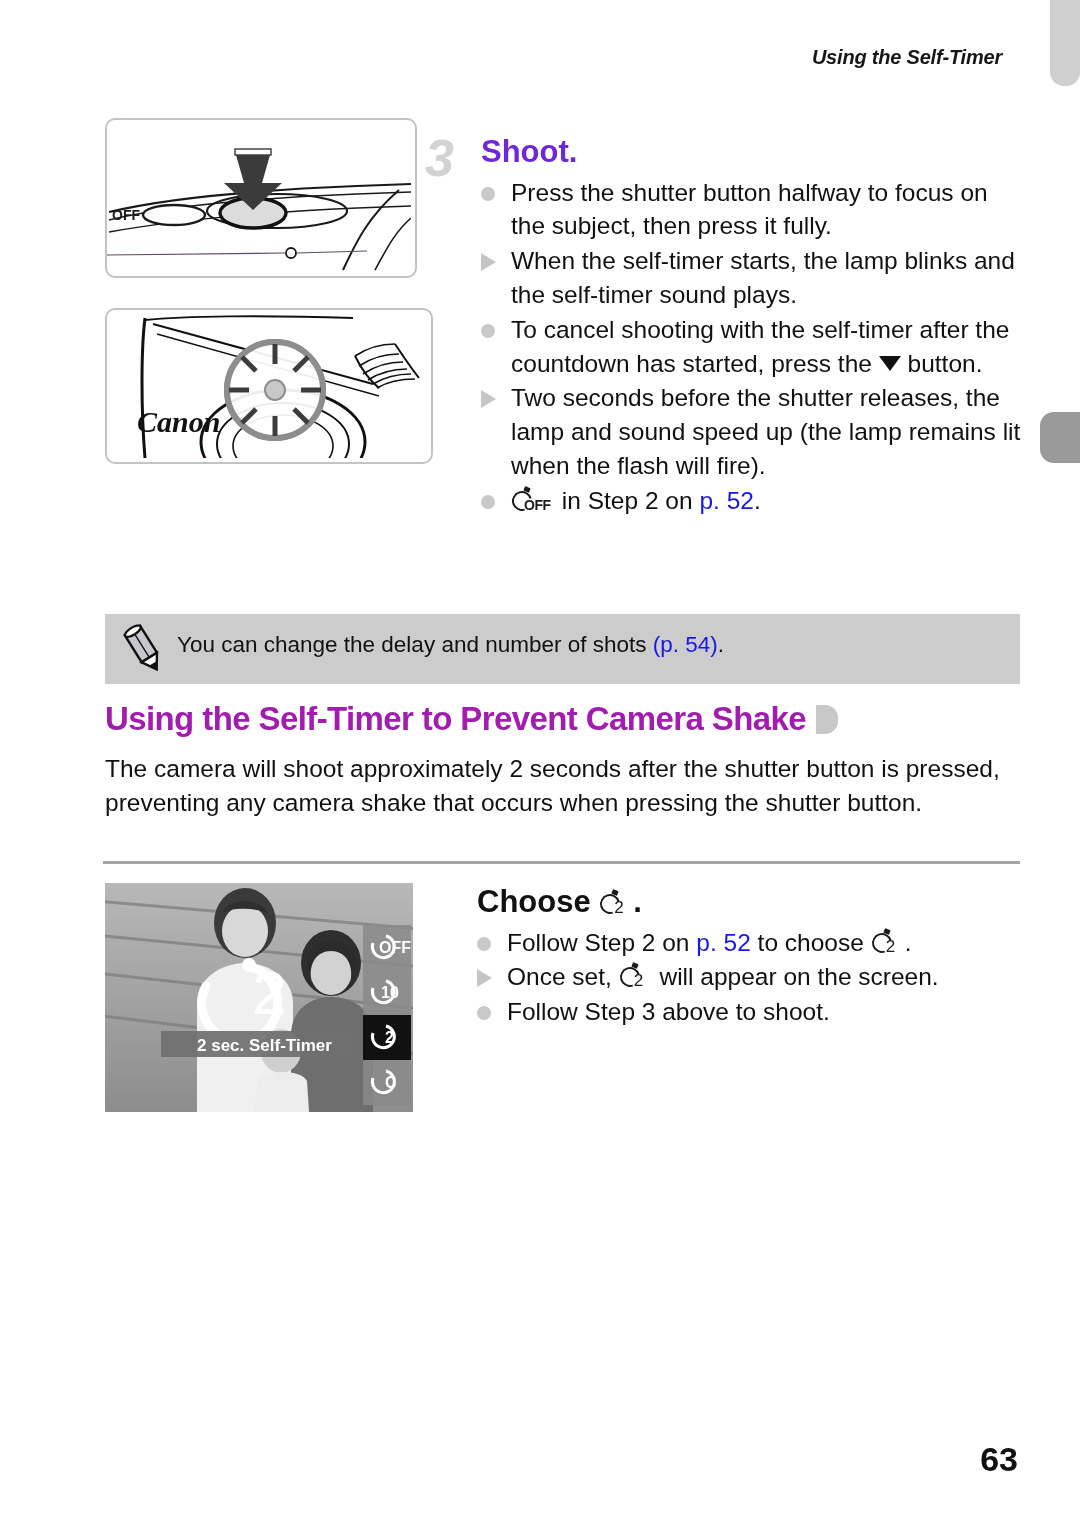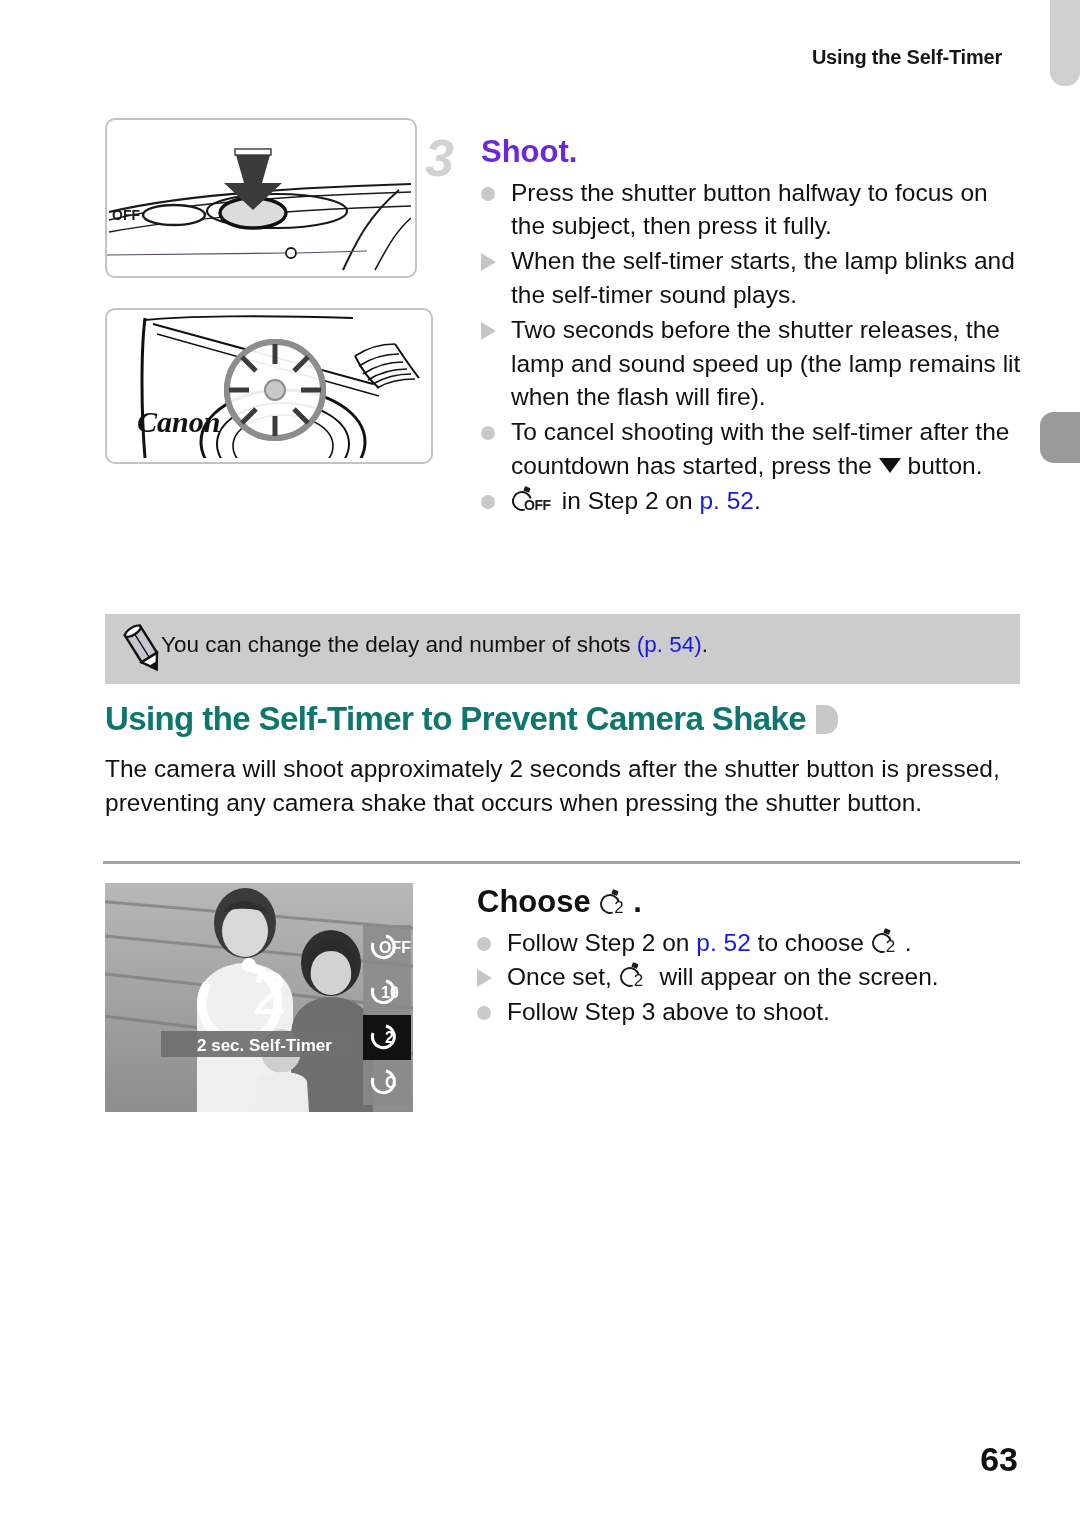--- a/index.html
+++ b/index.html
@@ -18,20 +18,21 @@
 
   
   .running-header {
     position: absolute;
     top: 46px;
     right: 78px;
     font-size: 20px;
     font-weight: bold;
     letter-spacing: -0.2px;
     color: #171717;
+    font-style: italic;
   }
   .edge-tab-top {
     position: absolute;
     top: -6px;
     right: 0px;
     width: 30px;
     height: 92px;
     background: #cfcfcf;
     border-radius: 0 0 14px 14px;
   }
@@ -174,21 +175,21 @@
     position: absolute;
     left: 105px;
     top: 614px;
     width: 915px;
     height: 70px;
     background: #cccccc;
     box-sizing: border-box;
   }
   .note-text {
     position: absolute;
-    left: 56px;
+    left: 72px;
     top: 18px;
     font-size: 22.5px;
     color: #111;
   }
   .pencil {
     position: absolute;
     left: 16px;
     top: 9px;
     width: 46px;
     height: 52px;
@@ -196,21 +197,21 @@
 
   
   .sec-head {
     position: absolute;
     left: 105px;
     top: 700px;
     width: 915px;
     font-size: 33px;
     font-weight: bold;
     letter-spacing: -0.6px;
-    color: #0f766e;
+    color: #a21caf;
     white-space: nowrap;
   }
   .head-tab {
     display: inline-block;
     width: 22px;
     height: 29px;
     background: #c8c8c8;
     border-radius: 0 13px 13px 0;
     vertical-align: -4px;
     margin-left: 10px;
@@ -369,26 +370,26 @@
     <ul class="bl">
       <li>
         <span class="mk dot"></span>
         <span>Press the shutter button halfway to focus on the subject, then press it fully.</span>
       </li>
       <li>
         <span class="mk tri"></span>
         <span>When the self-timer starts, the lamp blinks and the self-timer sound plays.</span>
       </li>
       <li>
+        <span class="mk dot"></span>
+        <span>To cancel shooting with the self-timer after the countdown has started, press the </span><span class="dnarrow"></span><span> button.</span>
+      </li>
+      <li>
         <span class="mk tri"></span>
         <span>Two seconds before the shutter releases, the lamp and sound speed up (the lamp remains lit when the flash will fire).</span>
-      </li>
-      <li>
-        <span class="mk dot"></span>
-        <span>To cancel shooting with the self-timer after the countdown has started, press the </span><span class="dnarrow"></span><span> button.</span>
       </li>
       <li>
         <span class="mk dot"></span>
         <span class="sw off">
           <span class="ring"></span><span class="stem"></span>
           <span class="tail">OFF</span>
         </span><span> in Step 2 on </span><span class="lnk">p. 52</span><span>.</span>
       </li>
     </ul>
   </div>

